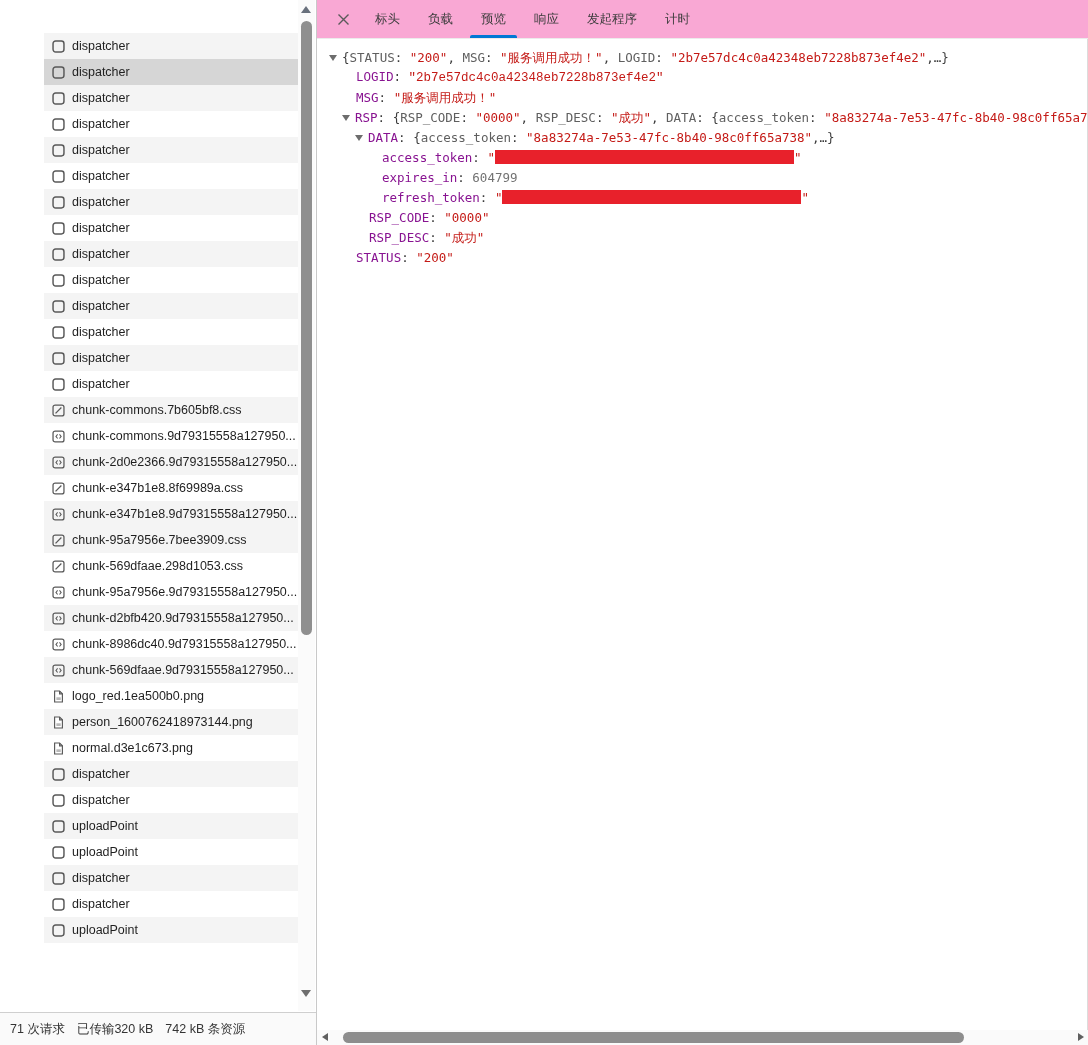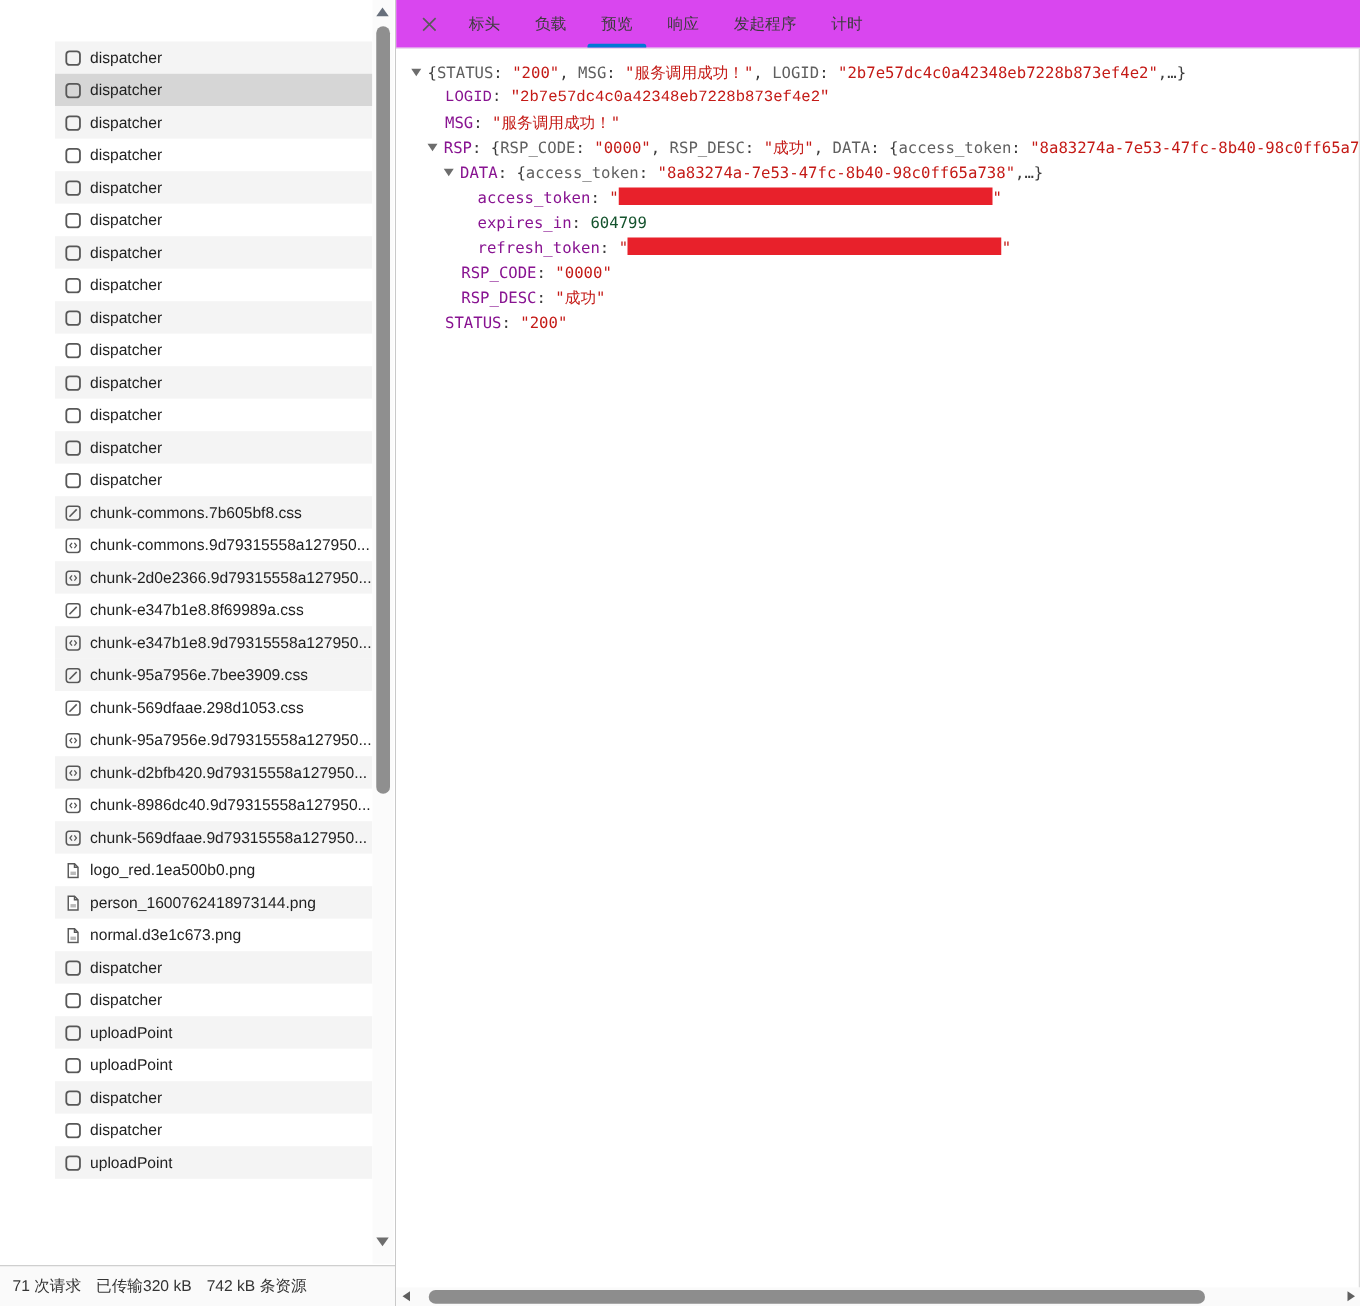--- a/index.html
+++ b/index.html
@@ -29,37 +29,37 @@
     background:#8f8f8f; border-radius:5.5px; }
   .sb-down { position:absolute; top:990px; left:3px; width:0; height:0;
     border-left:5px solid transparent; border-right:5px solid transparent; border-top:7px solid #6e6e6e; }
   
   .status-bar { position:absolute; left:0; bottom:0; width:100%; height:33px;
     border-top:1px solid #cfcfcf; background:#fafafa; display:flex; align-items:center;
     gap:12px; padding-left:10px; font-size:12.5px; color:#343434; white-space:nowrap; }
   
   .detail-panel { position:absolute; left:317px; top:0; right:0; height:1045px; background:#fff; }
   .tab-bar { position:relative; height:39px; display:flex; align-items:stretch;
-    border-bottom:1px solid #ececec; background:#d946ef; padding-left:8px; }
+    border-bottom:1px solid #ececec; background:#f9a8d4; padding-left:8px; }
   .close-btn { width:36px; display:flex; align-items:center; justify-content:center; cursor:pointer; }
   .tab { display:flex; align-items:center; padding:0 13px; margin:0 1px;
     font-size:12.5px; color:#3c3c3c; position:relative; cursor:pointer; white-space:nowrap; }
   .tab.active::after { content:""; position:absolute; left:2px; right:2px; bottom:0;
     height:3px; background:var(--accent,#0078d4); border-radius:2px 2px 0 0; }
   .preview-content { position:absolute; top:39px; left:0; right:0; bottom:15px;
     overflow:hidden; padding:9px 0 0 12px; background:#fff; border-right:1px solid #dcdcdc;
     font-family:"DejaVu Sans Mono","Liberation Mono",monospace; font-size:12.5px; }
   .tree-line { height:20px; line-height:20px; white-space:nowrap; }
   .tree-arrow { display:inline-block; width:0; height:0; margin-right:5px;
     border-left:4.5px solid transparent; border-right:4.5px solid transparent;
     border-top:6px solid #6d6d6d; vertical-align:1px; }
   .seg-key  { color:#881391; }
   .seg-ikey { color:#5f5f5f; }
   .seg-str  { color:#c41a16; }
-  .seg-num  { color:#14532d; }
+  .seg-num  { color:#737373; }
   .seg-punct{ color:#3c3c3c; }
   .redact { display:inline-block; height:14px; background:var(--redact,#e8212b); vertical-align:-2px; }
   
   .h-scrollbar { position:absolute; left:0; right:0; bottom:0; height:15px; background:#fafafa; }
   .h-left { position:absolute; left:5px; top:3px; width:0; height:0;
     border-top:4.5px solid transparent; border-bottom:4.5px solid transparent; border-right:6px solid #5f5f5f; }
   .h-right { position:absolute; right:4px; top:3px; width:0; height:0;
     border-top:4.5px solid transparent; border-bottom:4.5px solid transparent; border-left:6px solid #5f5f5f; }
   .h-thumb { position:absolute; left:26px; top:2px; width:621px; height:11px;
     background:#8d8d8d; border-radius:5.5px; }

